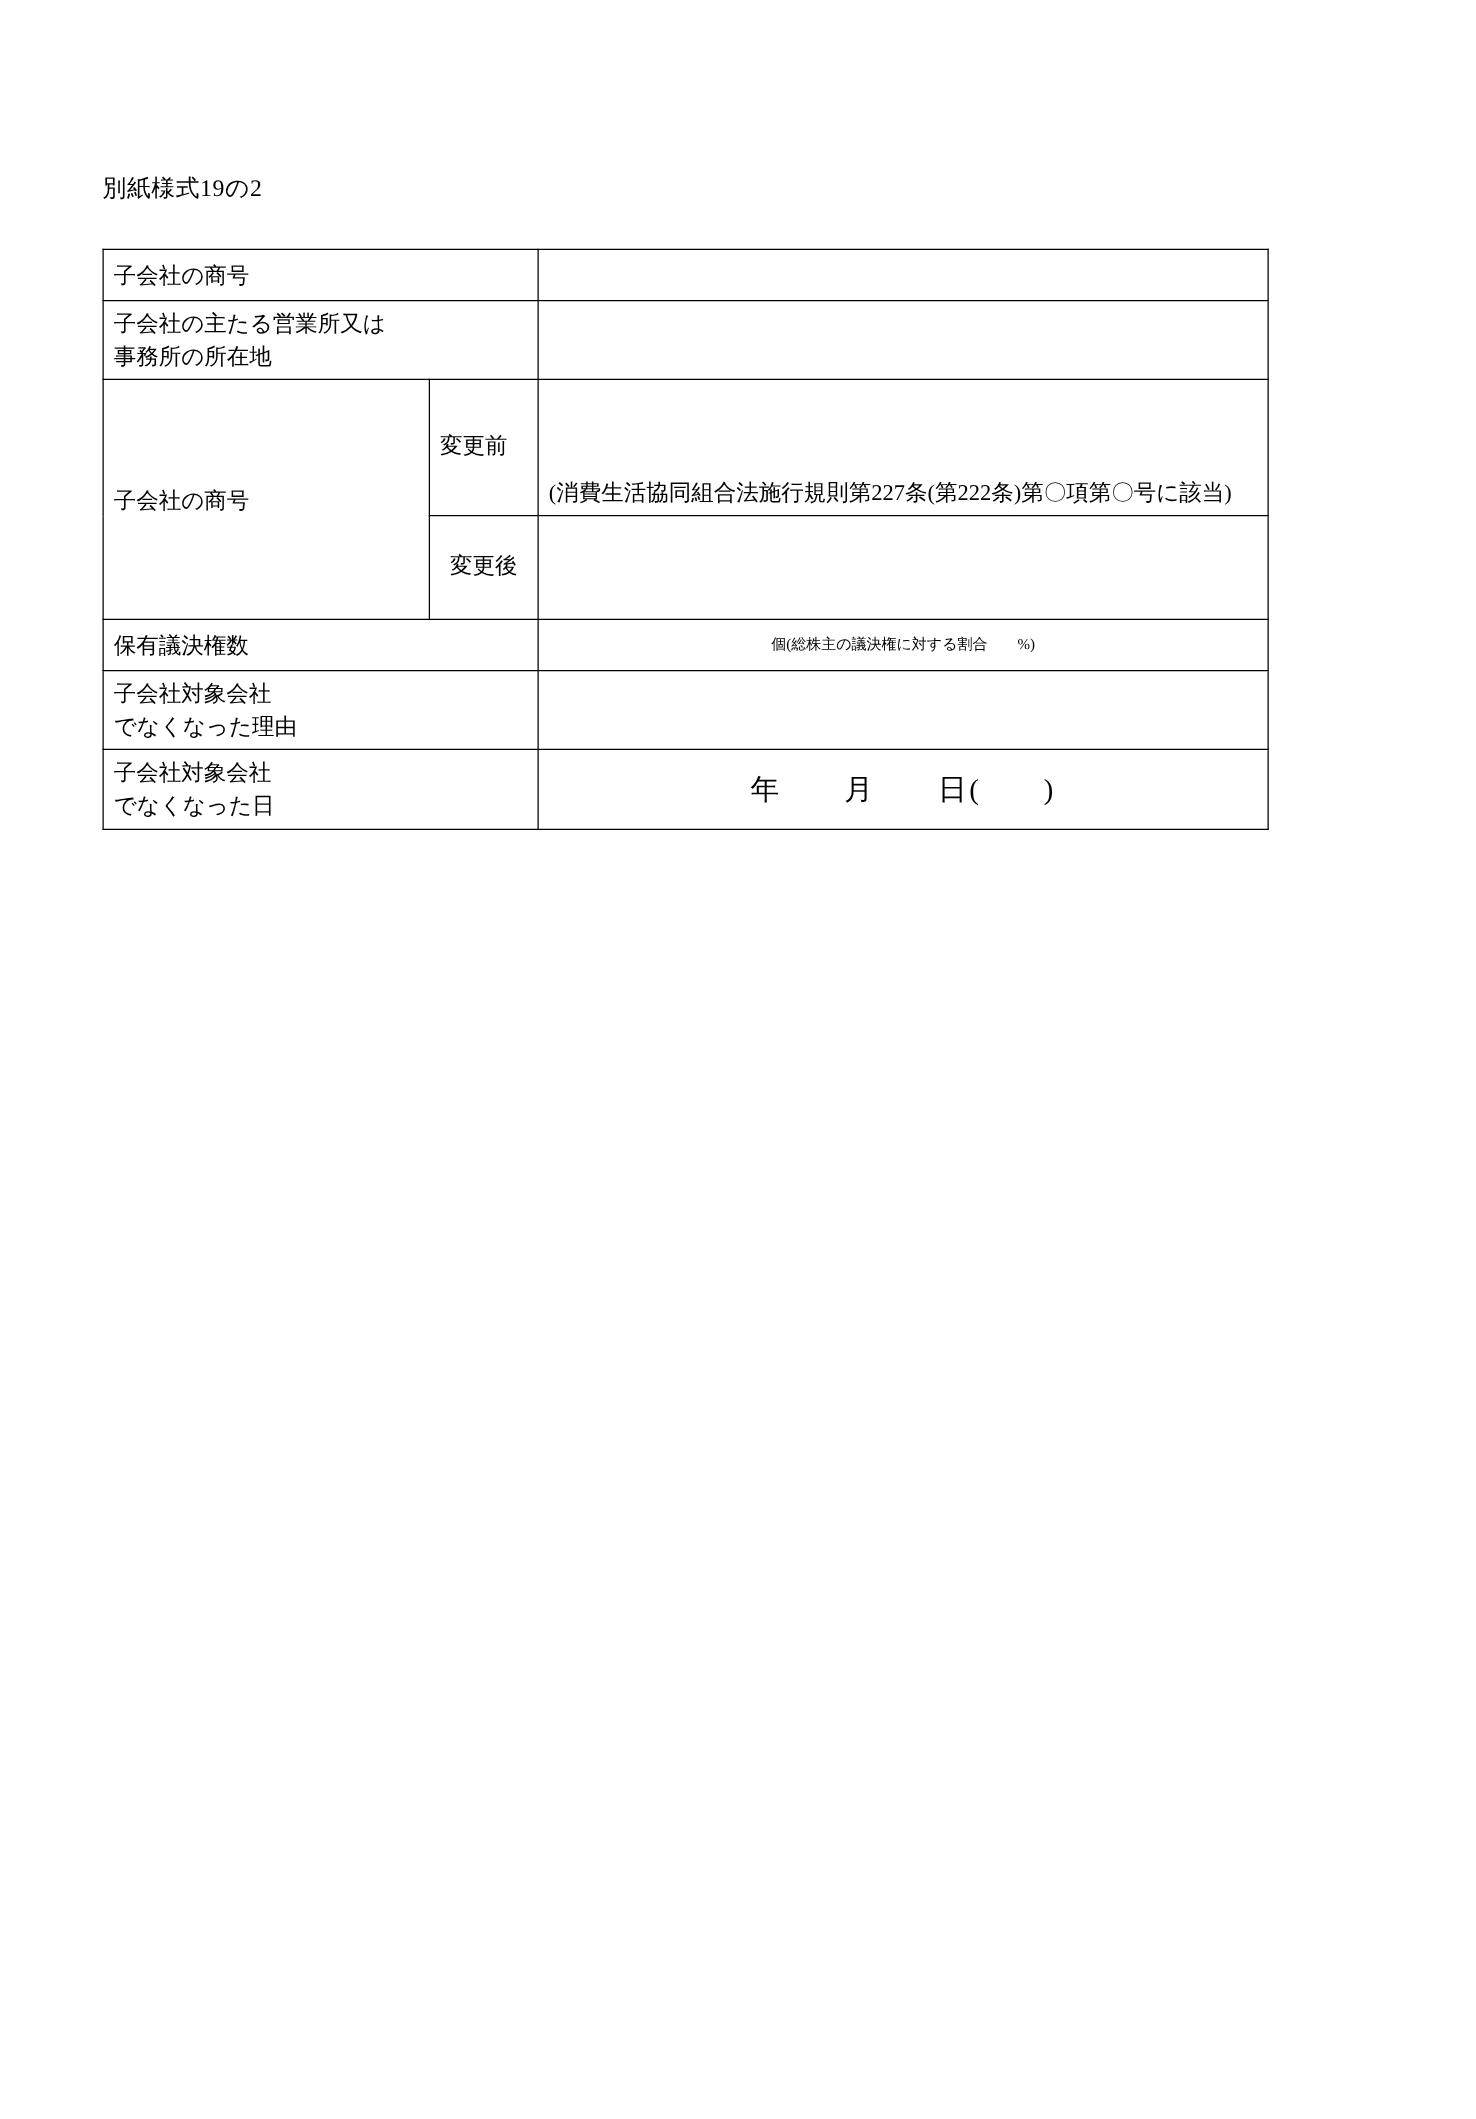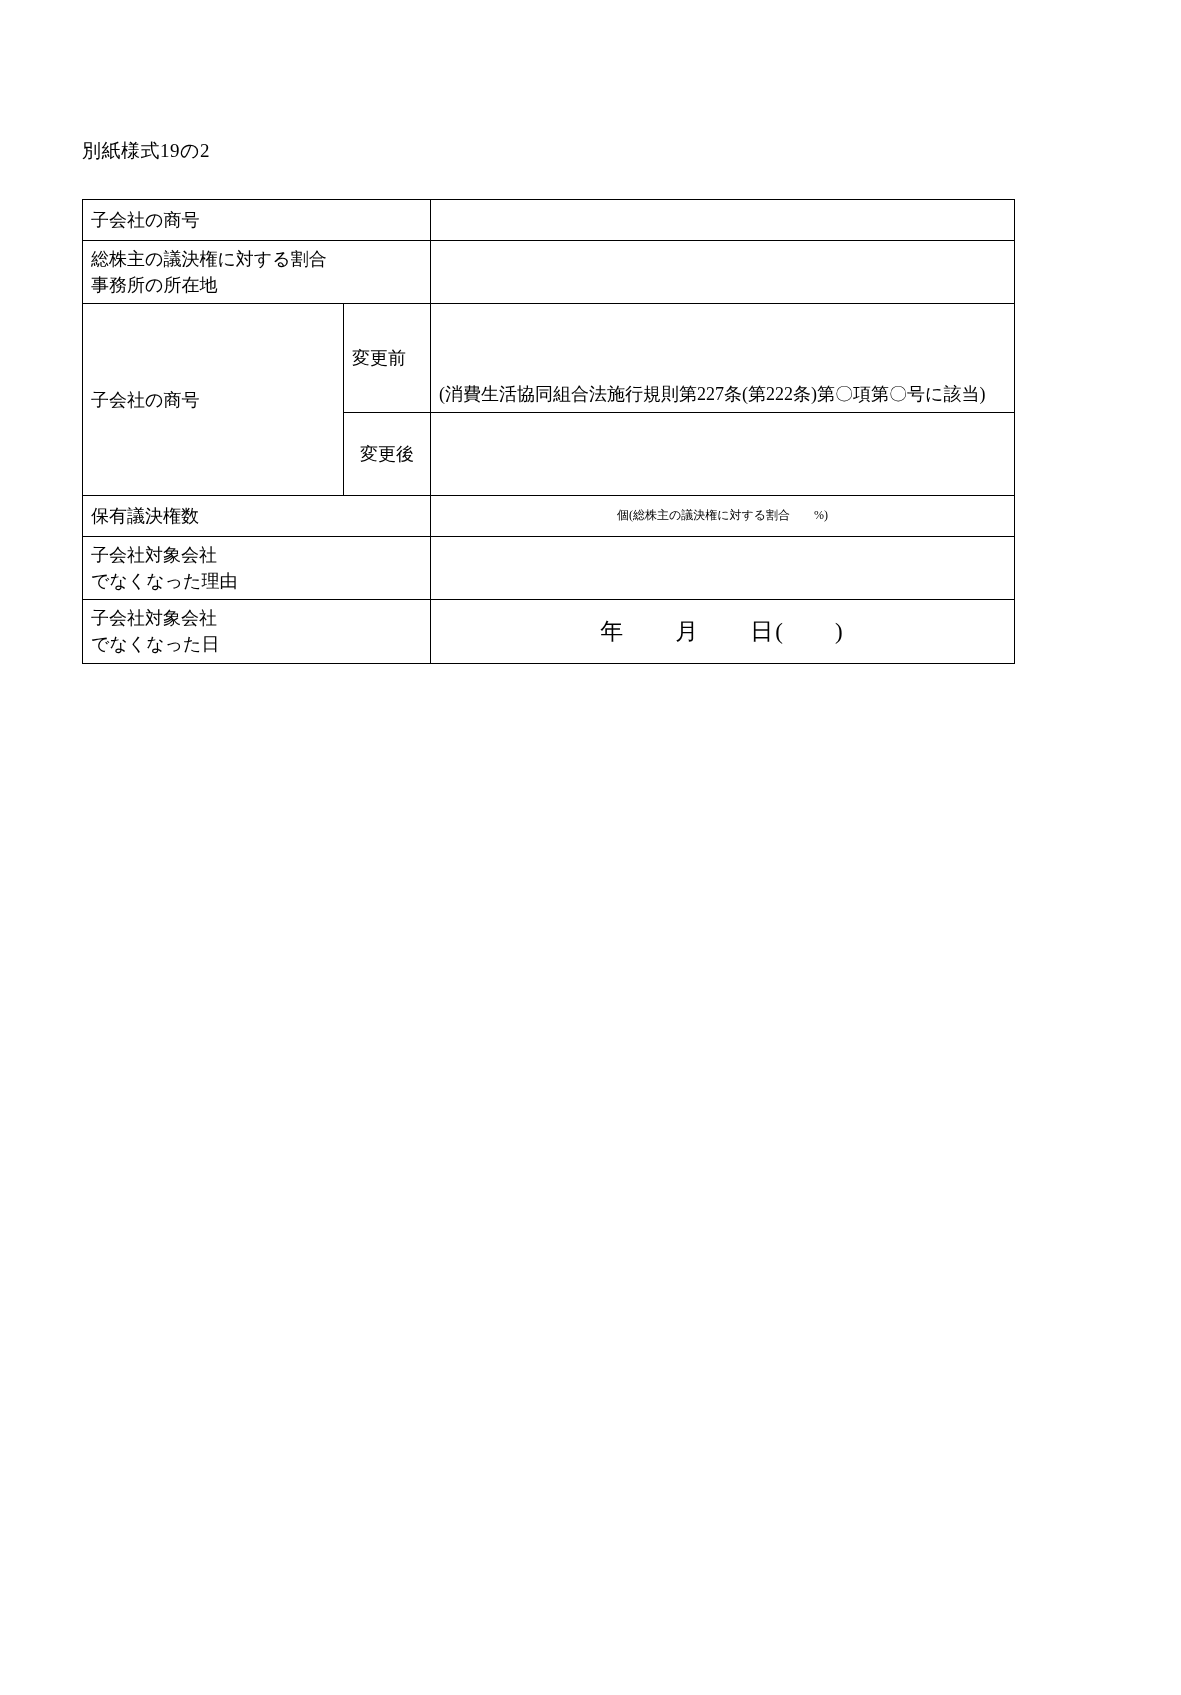--- a/index.html
+++ b/index.html
@@ -45,20 +45,21 @@
   }
   .label-cell {
     width: 261px;
   }
   .label-cell-wide {
     width: 348px;
   }
   .sub-label-cell {
     width: 87px;
     text-align: left;
+    font-family: Liberation Mono, monospace;
   }
   .value-cell {
     width: 584px;
   }
   .rowspan-label {
     vertical-align: middle;
   }
   .cell-h-42 { height: 30px; }
   .cell-h-60 { height: 48px; }
   .txt-right-pad {
@@ -96,21 +97,21 @@
       <col style="width:261px">
       <col style="width:87px">
       <col style="width:584px">
     </colgroup>
     <tbody>
       <tr>
         <td class="label-cell cell-h-42" colspan="2">子会社の商号</td>
         <td class="value-cell cell-h-42"></td>
       </tr>
       <tr>
-        <td class="label-cell cell-h-60 multiline" colspan="2">総株主の議決権に対する割合
+        <td class="label-cell cell-h-60 multiline" colspan="2">子会社の主たる営業所又は
 事務所の所在地</td>
         <td class="value-cell cell-h-60"></td>
       </tr>
       <tr>
         <td class="label-cell rowspan-label" rowspan="2" style="height:170px;">子会社の商号</td>
         <td class="sub-label-cell" style="height:98px;">変更前</td>
         <td class="value-cell txt-right-pad" style="height:98px; vertical-align:bottom;">(消費生活協同組合法施行規則第227条(第222条)第〇項第〇号に該当)</td>
       </tr>
       <tr>
         <td class="sub-label-cell" style="height:72px;text-align:center;">変更後</td>

